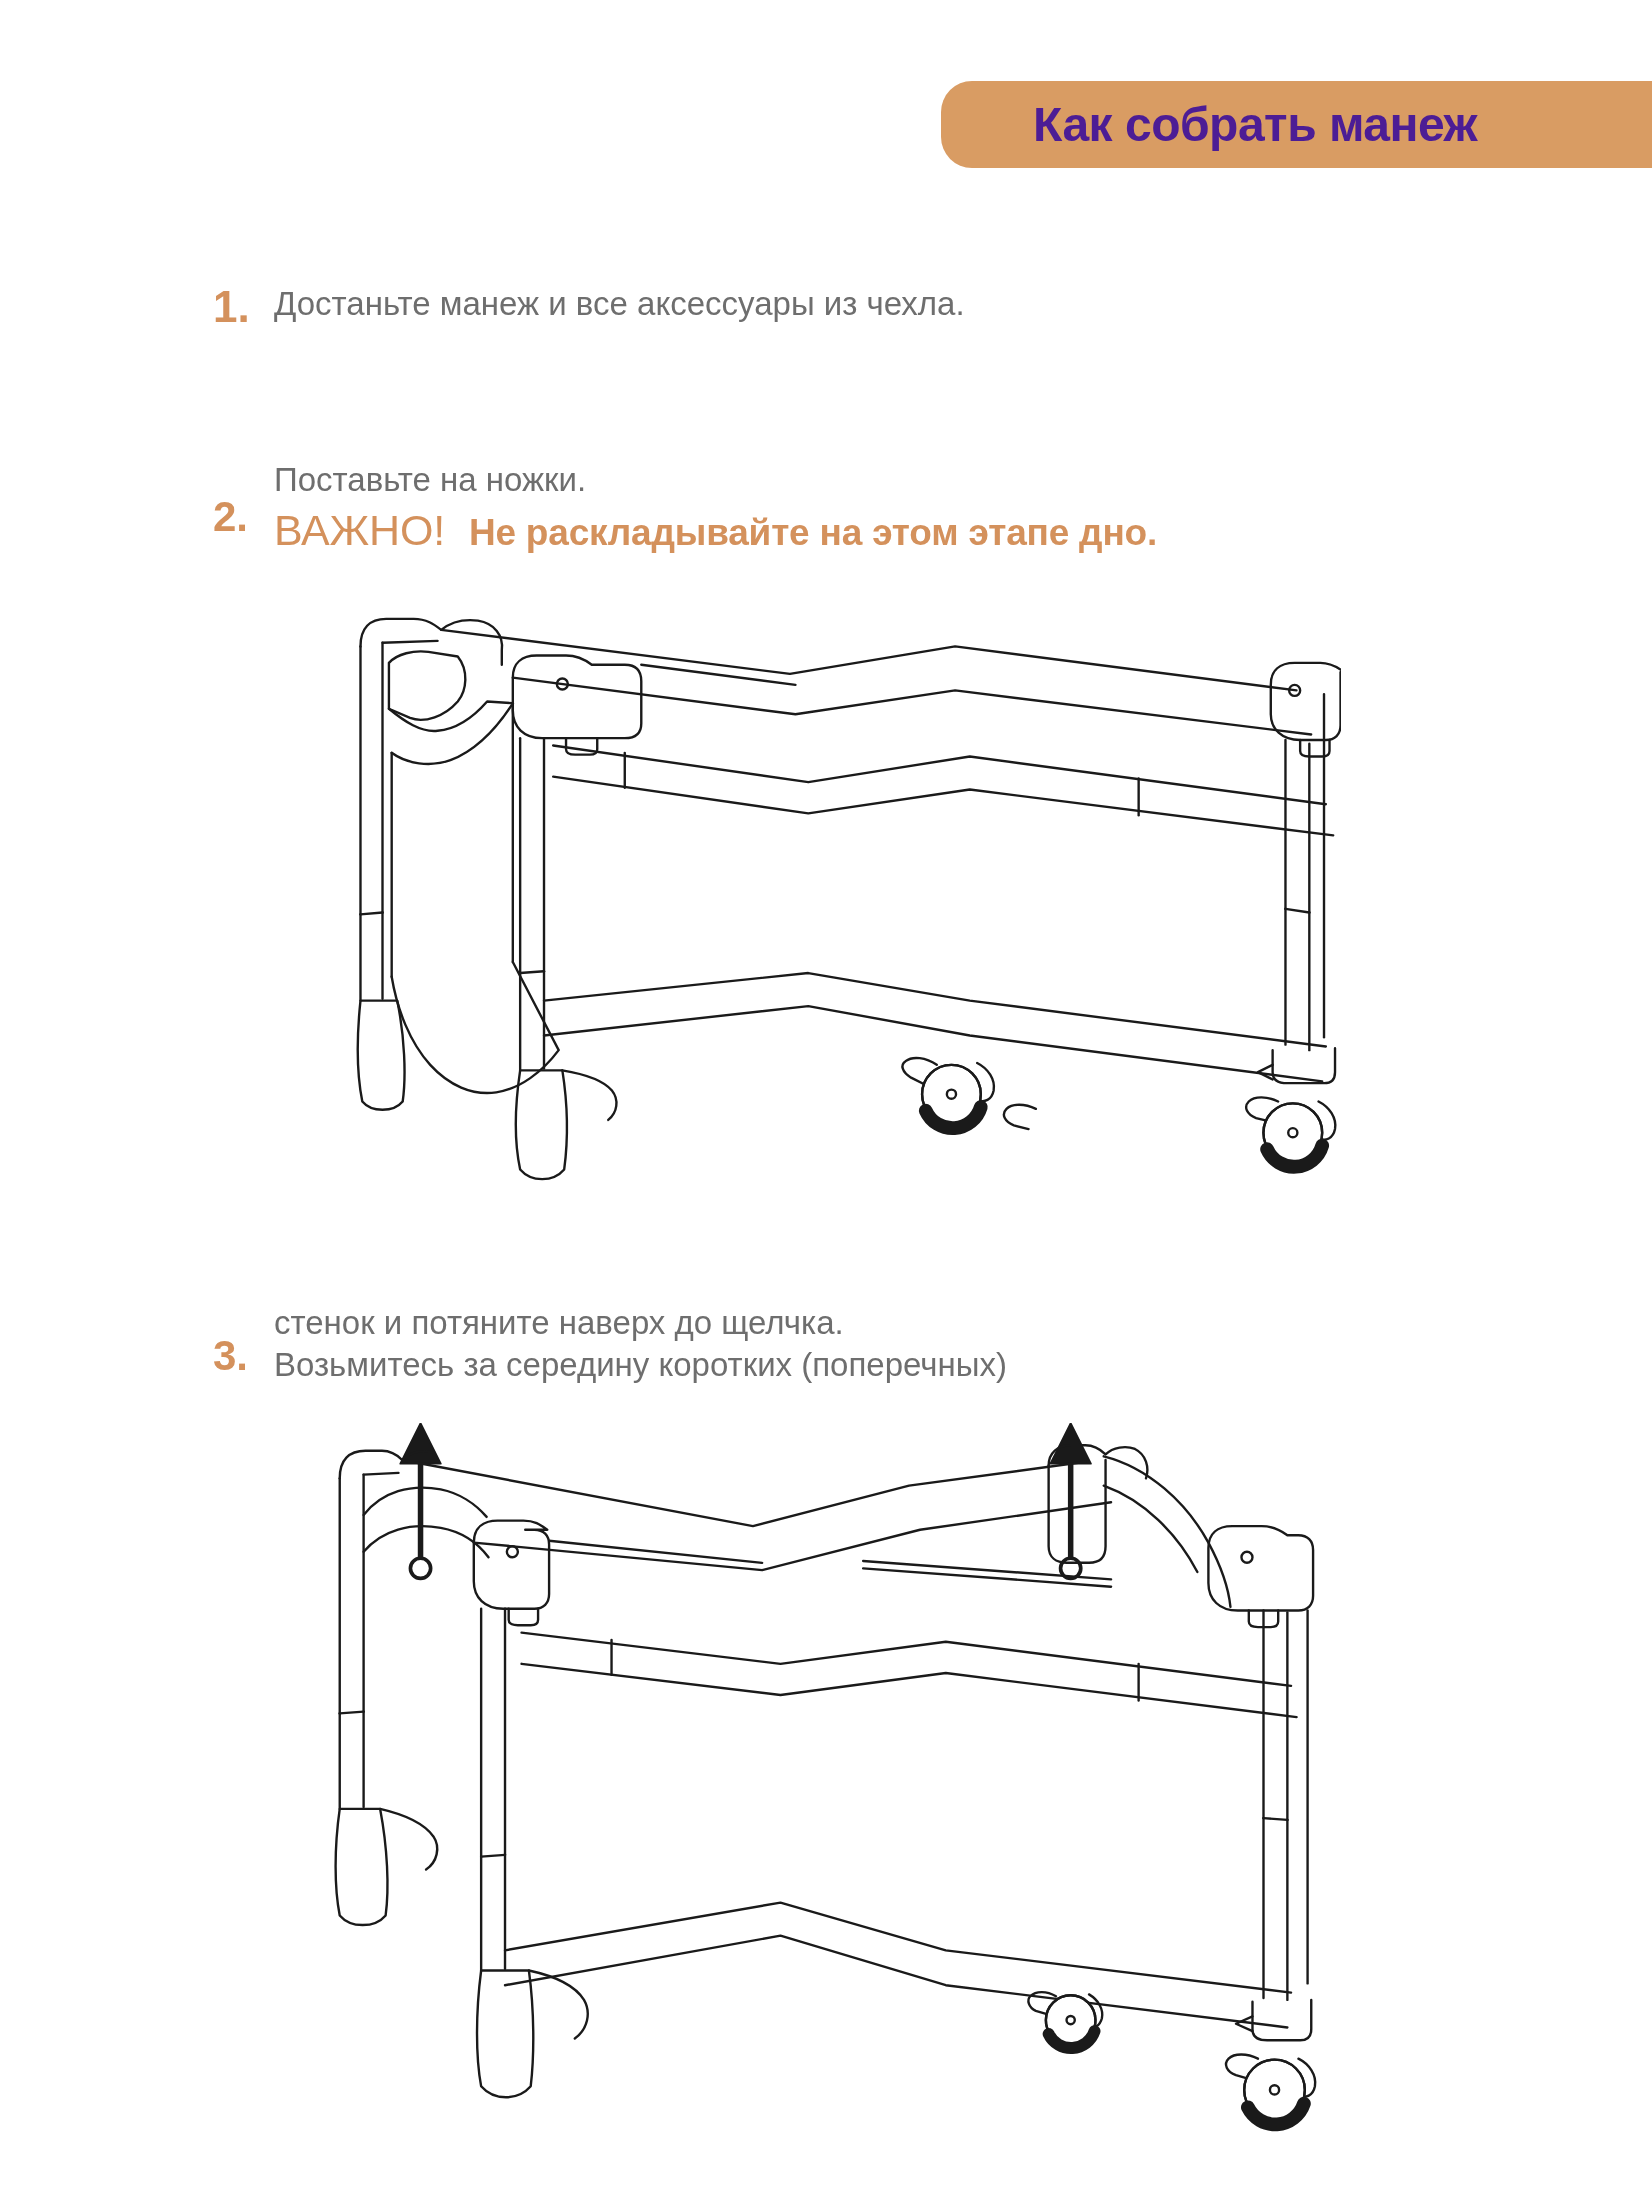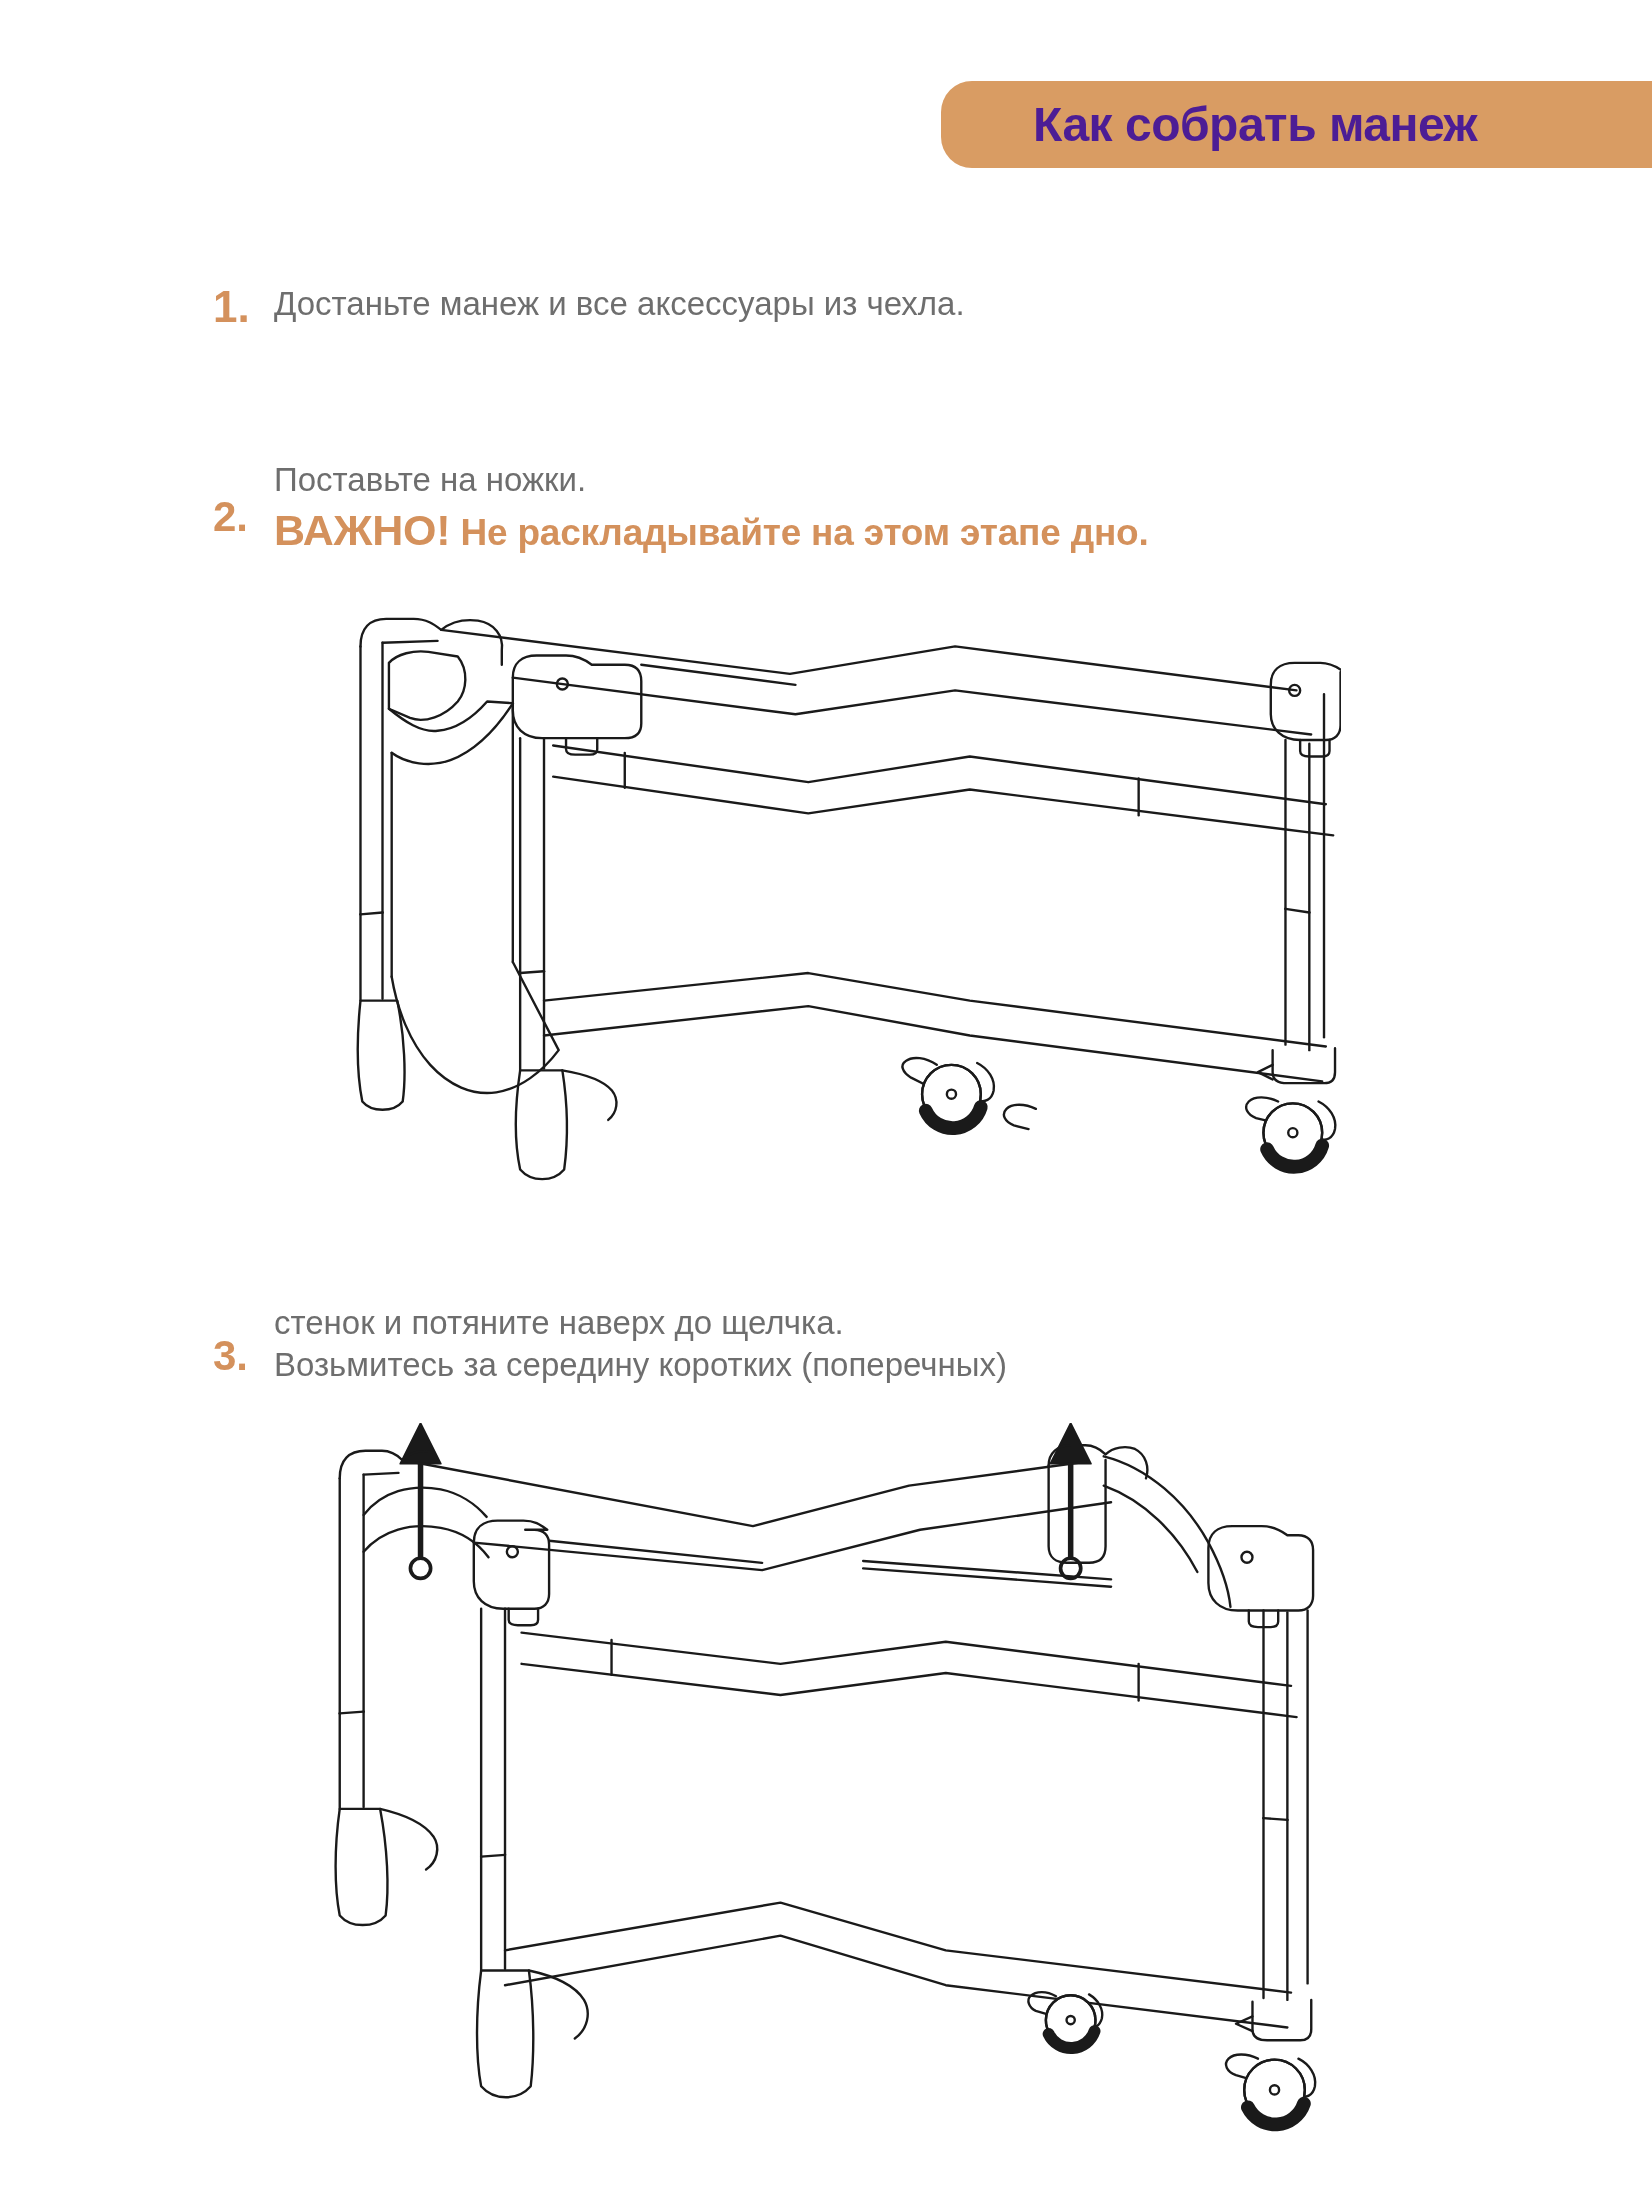--- a/index.html
+++ b/index.html
@@ -73,29 +73,29 @@
     white-space: nowrap;
   }
   .important-line {
     margin-top: 5.5px;
     white-space: nowrap;
     line-height: 1.1;
   }
   .important-word {
     color: #d4915c;
     font-size: 43px;
-    font-weight: bold;
+    font-weight: normal;
     letter-spacing: -0.2px;
   }
   .important-rest {
     color: #d4915c;
     font-size: 37px;
     font-weight: bold;
     letter-spacing: -0.2px;
-    margin-left: 10px;
+    margin-left: 24px;
   }
 
   
   #step-1 { left: 213px; top: 283px; width: 1304px; }
   #step-1 .step-number { font-size: 44px; padding-top: 1.8px; }
   #step-2 { left: 213px; top: 459px; width: 1341px; }
   #step-2 .step-number { padding-top: 37px; }
   #step-3 { left: 213px; top: 1302px; width: 1304px; }
   #step-3 .step-number { padding-top: 33px; }
 

